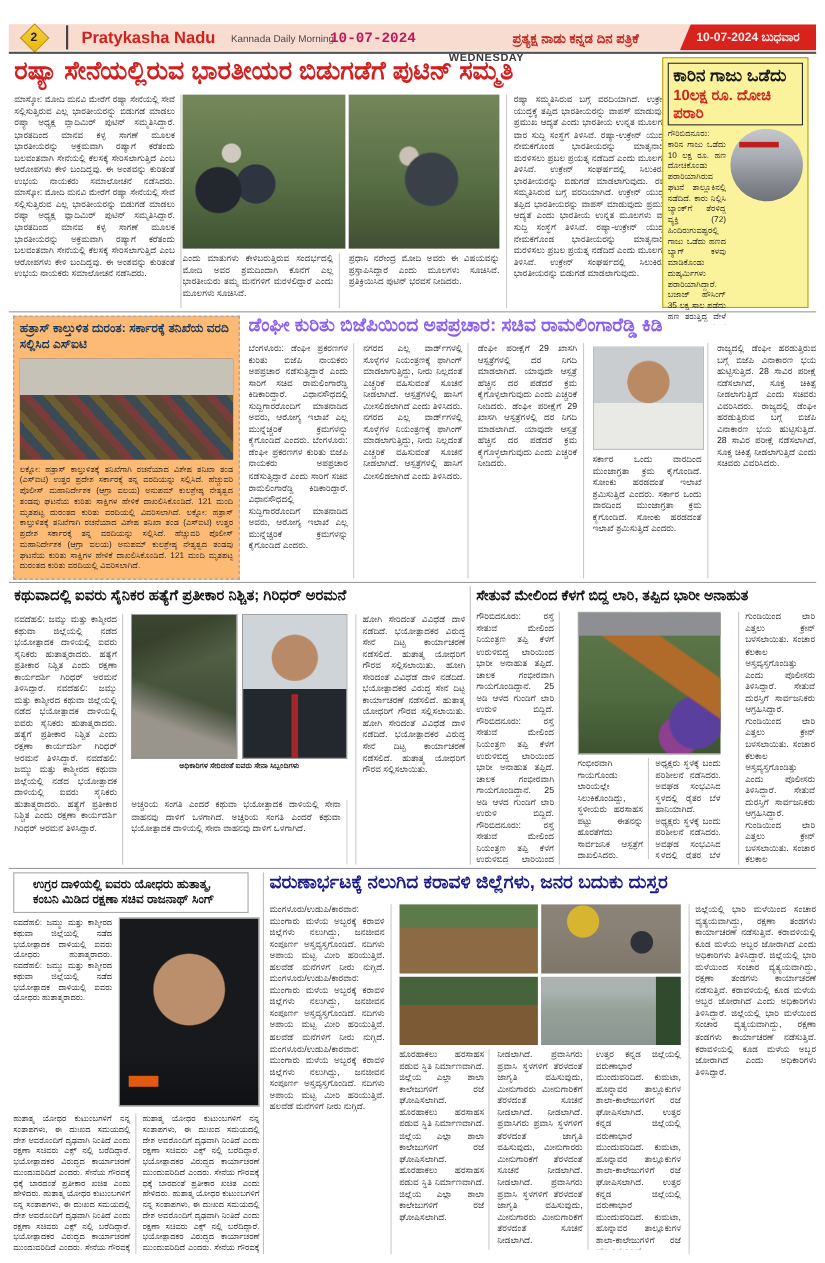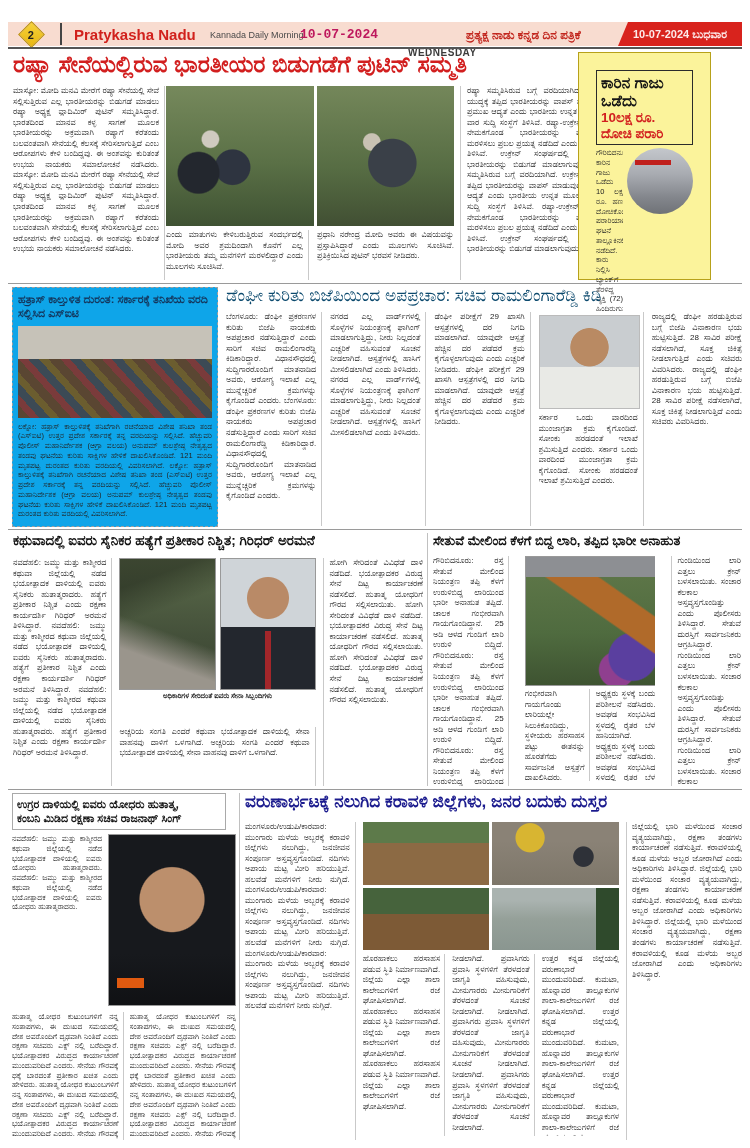--- a/index.html
+++ b/index.html
@@ -20,33 +20,33 @@
   .mast-en{color:#d1211c;font-weight:bold;font-size:15px;}
   .mast-sub{color:#4a4a4a;font-size:9px;font-weight:bold;}
   .hdr-date{color:#be185d;font-weight:bold;font-size:13px;font-family:Liberation Mono, monospace;}
   .hdr-day{color:#3c3c3c;font-weight:bold;font-size:10px;letter-spacing:.5px;}
   .mast-kn{color:#c2271f;font-weight:bold;font-size:12px;}
   .datebox{background:#d8231d;color:#fdeaea;font-weight:bold;font-size:11px;
            display:flex;align-items:center;justify-content:center;
            clip-path:polygon(10px 0,100% 0,100% 100%,0 100%);}
   
   .h-lead{color:#d21f1f;font-weight:bold;font-size:23px;line-height:1.1;}
-  .h-mid{color:#0c4a6e;font-weight:normal;font-size:17px;}
+  .h-mid{color:#8b5cf6;font-weight:bold;font-size:17px;}
   .h-low{color:#101010;font-weight:bold;font-size:13.5px;}
   .h-navy{color:#1b1b8e;font-weight:bold;font-size:17px;}
   .h-blue-sm{color:#14365c;font-weight:bold;font-size:11px;line-height:1.25;}
   .h-black-sm{color:#111;font-weight:bold;font-size:11px;line-height:1.3;}
   .caption{font-size:7px;font-weight:bold;color:#222;text-align:center;overflow:hidden;}
   
-  .bluebox{background:#0ea5e9;border:1px dashed #9f9f9f;}
+  .bluebox{background:#fdba74;border:1px dashed #9f9f9f;}
   .yellowbox{background:#fbf39b;border:1px solid #b7a11a;}
   .titlebox{border:1px solid #2b2b2b;padding:3px 4px 2px 4px;}
   .yb-l1{color:#151515;font-weight:bold;font-size:15.5px;line-height:1.15;}
   .yb-l2{color:#d21f1f;font-weight:bold;font-size:13.5px;line-height:1.2;}
-  .hl-box{border:1px solid #a9a9a9;padding:3px 4px;}
+  .hl-box{border:1px solid #a9a9a9;padding:3px 17px;}
   
   .ph-handshake{background:
       radial-gradient(circle at 22% 62%,#23272e 0 14%,transparent 15%),
       radial-gradient(circle at 45% 58%,#2e3440 0 15%,transparent 16%),
       radial-gradient(circle at 30% 38%,#cfcac0 0 6%,transparent 7%),
       linear-gradient(180deg,#76895c 0%,#5a7046 55%,#3f5233 100%);}
   .ph-hug{background:
       radial-gradient(circle at 55% 55%,#3a4048 0 22%,transparent 23%),
       radial-gradient(circle at 40% 40%,#c9c2b4 0 7%,transparent 8%),
       linear-gradient(180deg,#74875a 0%,#566c43 60%,#414f33 100%);}
@@ -123,21 +123,21 @@
     <div class="photo ph-handshake" style="flex:1.08;"></div>
     <div class="photo ph-hug" style="flex:1;"></div>
   </div>
   <div class="abs cols" style="left:166px;top:230px;width:288px;height:50px;gap:8px;">
     <div class="bt vr" style="flex:1;padding-right:5px;">ಎಂದು ಮಾತುಗಳು ಕೇಳಿಬರುತ್ತಿರುವ ಸಂದರ್ಭದಲ್ಲಿ ಮೋದಿ ಅವರ ಶ್ರಮದಿಂದಾಗಿ ಕೊನೆಗೆ ಎಲ್ಲ ಭಾರತೀಯರು ತಮ್ಮ ಮನೆಗಳಿಗೆ ಮರಳಲಿದ್ದಾರೆ ಎಂದು ಮೂಲಗಳು ಸೂಚಿಸಿವೆ.</div>
     <div class="bt" style="flex:1;">ಪ್ರಧಾನಿ ನರೇಂದ್ರ ಮೋದಿ ಅವರು ಈ ವಿಷಯವನ್ನು ಪ್ರಸ್ತಾಪಿಸಿದ್ದಾರೆ ಎಂದು ಮೂಲಗಳು ಸೂಚಿಸಿವೆ. ಪ್ರತಿಕ್ರಿಯಿಸಿದ ಪುಟಿನ್ ಭರವಸೆ ನೀಡಿದರು.</div>
   </div>
 
   <div class="abs bt" style="left:460px;top:86px;width:142px;height:194px;border-left:1px solid #c9c9c9;padding-left:6px;">ರಷ್ಯಾ ಸಮ್ಮತಿಸಿರುವ ಬಗ್ಗೆ ವರದಿಯಾಗಿದೆ. ಉಕ್ರೇನ್ ಯುದ್ಧಕ್ಕೆ ತಪ್ಪಿದ ಭಾರತೀಯರನ್ನು ವಾಪಸ್ ಮಾಡುವುದು ಪ್ರಮುಖ ಆದ್ಯತೆ ಎಂದು ಭಾರತೀಯ ಉನ್ನತ ಮೂಲಗಳು ವಾರ ಸುದ್ದಿ ಸಂಸ್ಥೆಗೆ ತಿಳಿಸಿವೆ. ರಷ್ಯಾ-ಉಕ್ರೇನ್ ಯುದ್ಧಕ್ಕೆ ನೇಮಕಗೊಂಡ ಭಾರತೀಯರನ್ನು ಮಾತೃನಾಡಿಗೆ ಮರಳಿಸಲು ಪ್ರಬಲ ಪ್ರಯತ್ನ ನಡೆದಿದೆ ಎಂದು ಮೂಲಗಳು ತಿಳಿಸಿವೆ. ಉಕ್ರೇನ್ ಸಂಘರ್ಷದಲ್ಲಿ ಸಿಲುಕಿರುವ ಭಾರತೀಯರನ್ನು ಬಿಡುಗಡೆ ಮಾಡಲಾಗುವುದು. ರಷ್ಯಾ ಸಮ್ಮತಿಸಿರುವ ಬಗ್ಗೆ ವರದಿಯಾಗಿದೆ. ಉಕ್ರೇನ್ ಯುದ್ಧಕ್ಕೆ ತಪ್ಪಿದ ಭಾರತೀಯರನ್ನು ವಾಪಸ್ ಮಾಡುವುದು ಪ್ರಮುಖ ಆದ್ಯತೆ ಎಂದು ಭಾರತೀಯ ಉನ್ನತ ಮೂಲಗಳು ವಾರ ಸುದ್ದಿ ಸಂಸ್ಥೆಗೆ ತಿಳಿಸಿವೆ. ರಷ್ಯಾ-ಉಕ್ರೇನ್ ಯುದ್ಧಕ್ಕೆ ನೇಮಕಗೊಂಡ ಭಾರತೀಯರನ್ನು ಮಾತೃನಾಡಿಗೆ ಮರಳಿಸಲು ಪ್ರಬಲ ಪ್ರಯತ್ನ ನಡೆದಿದೆ ಎಂದು ಮೂಲಗಳು ತಿಳಿಸಿವೆ. ಉಕ್ರೇನ್ ಸಂಘರ್ಷದಲ್ಲಿ ಸಿಲುಕಿರುವ ಭಾರತೀಯರನ್ನು ಬಿಡುಗಡೆ ಮಾಡಲಾಗುವುದು.</div>
 
-  <div class="abs yellowbox" style="left:578px;top:52px;width:133px;height:228px;padding:17px;box-sizing:border-box;">
+  <div class="abs yellowbox" style="left:602px;top:52px;width:133px;height:228px;padding:4px;box-sizing:border-box;">
     <div class="titlebox">
       <div class="yb-l1">ಕಾರಿನ ಗಾಜು ಒಡೆದು</div>
       <div class="yb-l2">10ಲಕ್ಷ ರೂ. ದೋಚಿ ಪರಾರಿ</div>
     </div>
     <div style="position:relative;height:178px;overflow:hidden;margin-top:3px;">
       <div class="photo ph-car" style="float:right;width:66px;height:66px;margin:0 0 3px 4px;"></div>
       <div class="bt-sm">ಗೌರಿಬಿದನೂರು: ಕಾರಿನ ಗಾಜು ಒಡೆದು 10 ಲಕ್ಷ ರೂ. ಹಣ ದೋಚಿಕೊಂಡು ಪರಾರಿಯಾಗಿರುವ ಘಟನೆ ತಾಲ್ಲೂಕಿನಲ್ಲಿ ನಡೆದಿದೆ. ಕಾರು ನಿಲ್ಲಿಸಿ ಬ್ಯಾಂಕ್‌ಗೆ ತೆರಳಿದ್ದ ವ್ಯಕ್ತಿ (72) ಹಿಂದಿರುಗುವಷ್ಟರಲ್ಲಿ ಗಾಜು ಒಡೆದು ಹಣದ ಬ್ಯಾಗ್ ಕಳವು ಮಾಡಿಕೊಂಡು ದುಷ್ಕರ್ಮಿಗಳು ಪರಾರಿಯಾಗಿದ್ದಾರೆ. ಬಜಾಜ್ ಹೌಸಿಂಗ್ 35 ಲಕ್ಷ ಸಾಲ ಪಡೆದು ಹಣ ತರುತ್ತಿದ್ದ ವೇಳೆ ಈ ಕೃತ್ಯ ನಡೆದಿದೆ ಎನ್ನಲಾಗಿದೆ. ಈ ಸಂಬಂಧ ಗ್ರಾಮಾಂತರ ಪೊಲೀಸ್ ಠಾಣೆಯಲ್ಲಿ ದೂರು ದಾಖಲಾಗಿದ್ದು, ಸಿಸಿಟಿವಿ ದೃಶ್ಯಾವಳಿ ಪರಿಶೀಲಿಸಿ ಆರೋಪಿಗಳ ಪತ್ತೆಗೆ ಪೊಲೀಸರು ಮುಂದಾಗಿದ್ದಾರೆ. ಗೌರಿಬಿದನೂರು: ಕಾರಿನ ಗಾಜು ಒಡೆದು 10 ಲಕ್ಷ ರೂ. ಹಣ ದೋಚಿಕೊಂಡು ಪರಾರಿಯಾಗಿರುವ ಘಟನೆ ತಾಲ್ಲೂಕಿನಲ್ಲಿ ನಡೆದಿದೆ. ಕಾರು ನಿಲ್ಲಿಸಿ ಬ್ಯಾಂಕ್‌ಗೆ ತೆರಳಿದ್ದ ವ್ಯಕ್ತಿ (72) ಹಿಂದಿರುಗುವಷ್ಟರಲ್ಲಿ ಗಾಜು ಒಡೆದು ಹಣದ ಬ್ಯಾಗ್ ಕಳವು ಮಾಡಿಕೊಂಡು ದುಷ್ಕರ್ಮಿಗಳು ಪರಾರಿಯಾಗಿದ್ದಾರೆ. ಬಜಾಜ್ ಹೌಸಿಂಗ್ 35 ಲಕ್ಷ ಸಾಲ ಪಡೆದು ಹಣ ತರುತ್ತಿದ್ದ ವೇಳೆ ಈ ಕೃತ್ಯ ನಡೆದಿದೆ ಎನ್ನಲಾಗಿದೆ. ಈ ಸಂಬಂಧ ಗ್ರಾಮಾಂತರ ಪೊಲೀಸ್ ಠಾಣೆಯಲ್ಲಿ ದೂರು ದಾಖಲಾಗಿದ್ದು, ಸಿಸಿಟಿವಿ ದೃಶ್ಯಾವಳಿ ಪರಿಶೀಲಿಸಿ ಆರೋಪಿಗಳ ಪತ್ತೆಗೆ ಪೊಲೀಸರು ಮುಂದಾಗಿದ್ದಾರೆ.</div>
     </div>
   </div>
 

